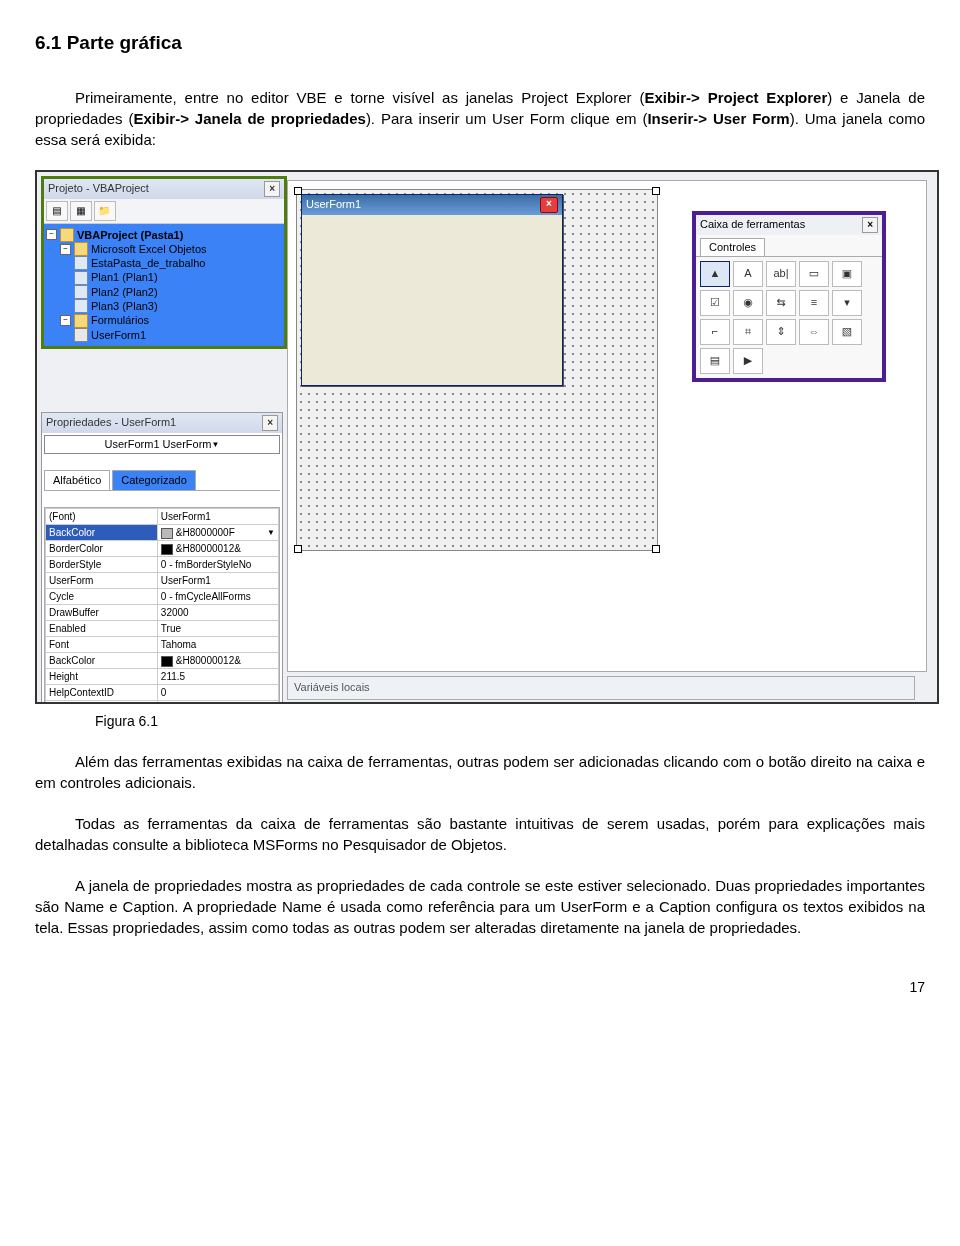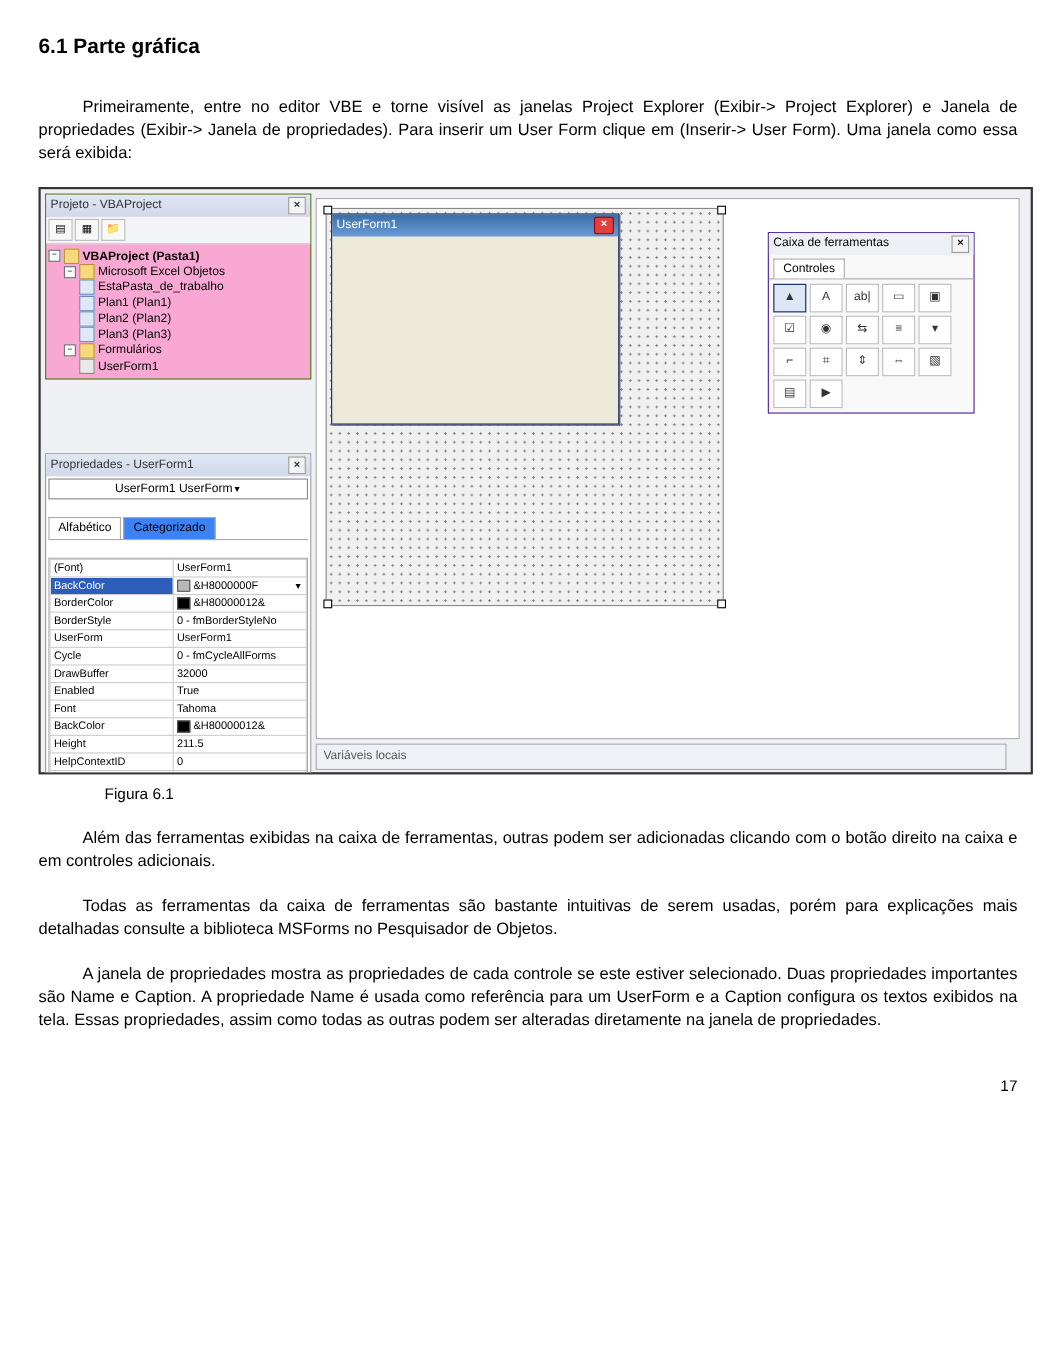--- a/index.html
+++ b/index.html
@@ -15,40 +15,40 @@
   .heading {
     font-size: 19px;
     font-weight: bold;
     margin-bottom: 30px;
   }
   .para {
     text-align: justify;
     margin-bottom: 20px;
     text-indent: 40px;
   }
-  .bold { font-weight: normal; }
+  .bold { font-weight: bold; }
   .figure-block {
     margin: 10px 0 10px 0;
   }
   .figure-frame {
     border: 2px solid #333;
     background: #eef0f4;
     width: 900px;
     height: 530px;
     position: relative;
     overflow: hidden;
   }
 
   
   .proj-panel {
     position: absolute;
     left: 4px; top: 4px;
     width: 240px;
-    border: 1px solid #4d7c0f;
-    background: #f9a8d4;
+    border: 3px solid #4d7c0f;
+    background: #3b82f6;
     font-family: Tahoma, sans-serif;
     font-size: 11px;
   }
   .panel-title {
     background: linear-gradient(#e0e8f5,#d0d8ea);
     padding: 2px 4px;
     font-weight: normal;
     display:flex;
     justify-content:space-between;
     align-items:center;
@@ -135,21 +135,21 @@
     font-size:11px; padding:2px 4px; display:flex; justify-content:space-between; align-items:center;
   }
   .userform-close {
     background:#e04040;color:#fff;border:1px solid #900;width:16px;height:14px;
     font-size:10px;line-height:12px;text-align:center;font-weight:bold;border-radius:2px;
   }
 
   
   .toolbox {
     position:absolute; right:40px; top:30px; width:186px;
-    border:1px solid #4c1d95; background:#f8f8f8; font-family:Tahoma,sans-serif; font-size:11px;
+    border:4px solid #4c1d95; background:#f8f8f8; font-family:Tahoma,sans-serif; font-size:11px;
   }
   .toolbox-title {
     background:#edf0f5; padding:2px 4px; font-size:11px;
     display:flex; justify-content:space-between; align-items:center;
   }
   .toolbox-tab {
     border:1px solid #aaa; border-bottom:none; display:inline-block;
     padding:1px 8px; margin:3px 0 0 4px; background:#fff; font-size:11px;
   }
   .toolbox-body {

